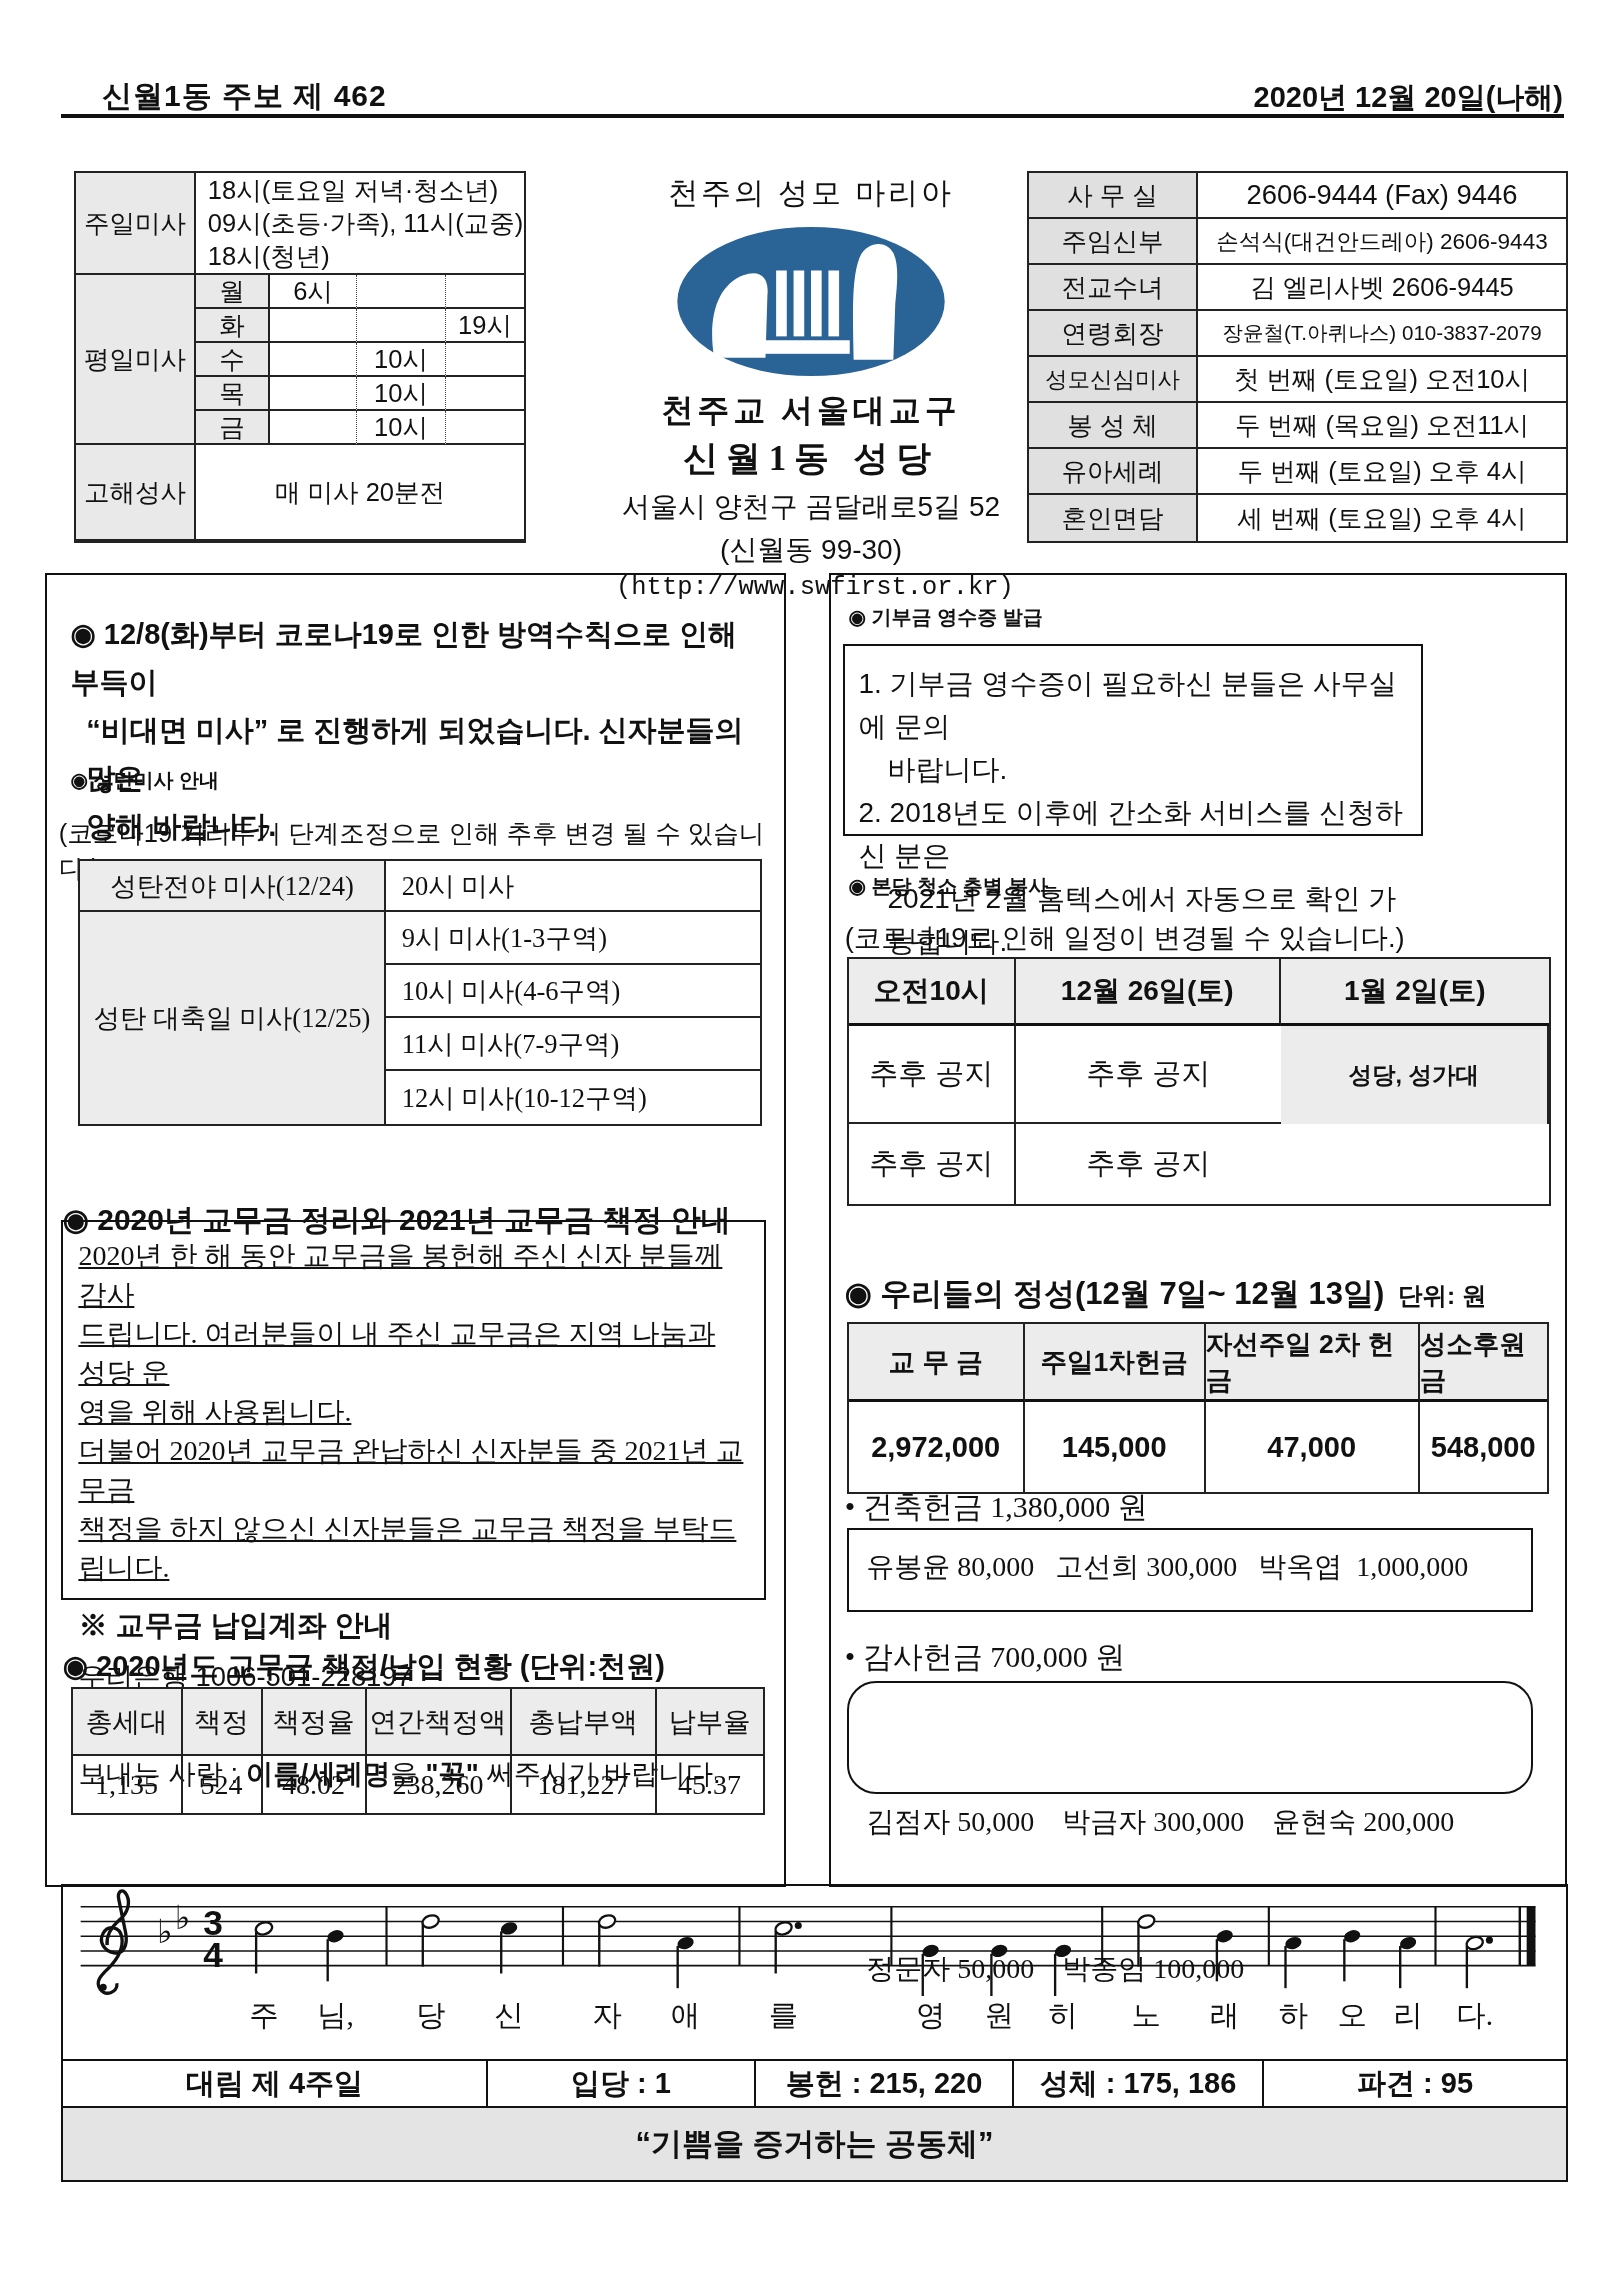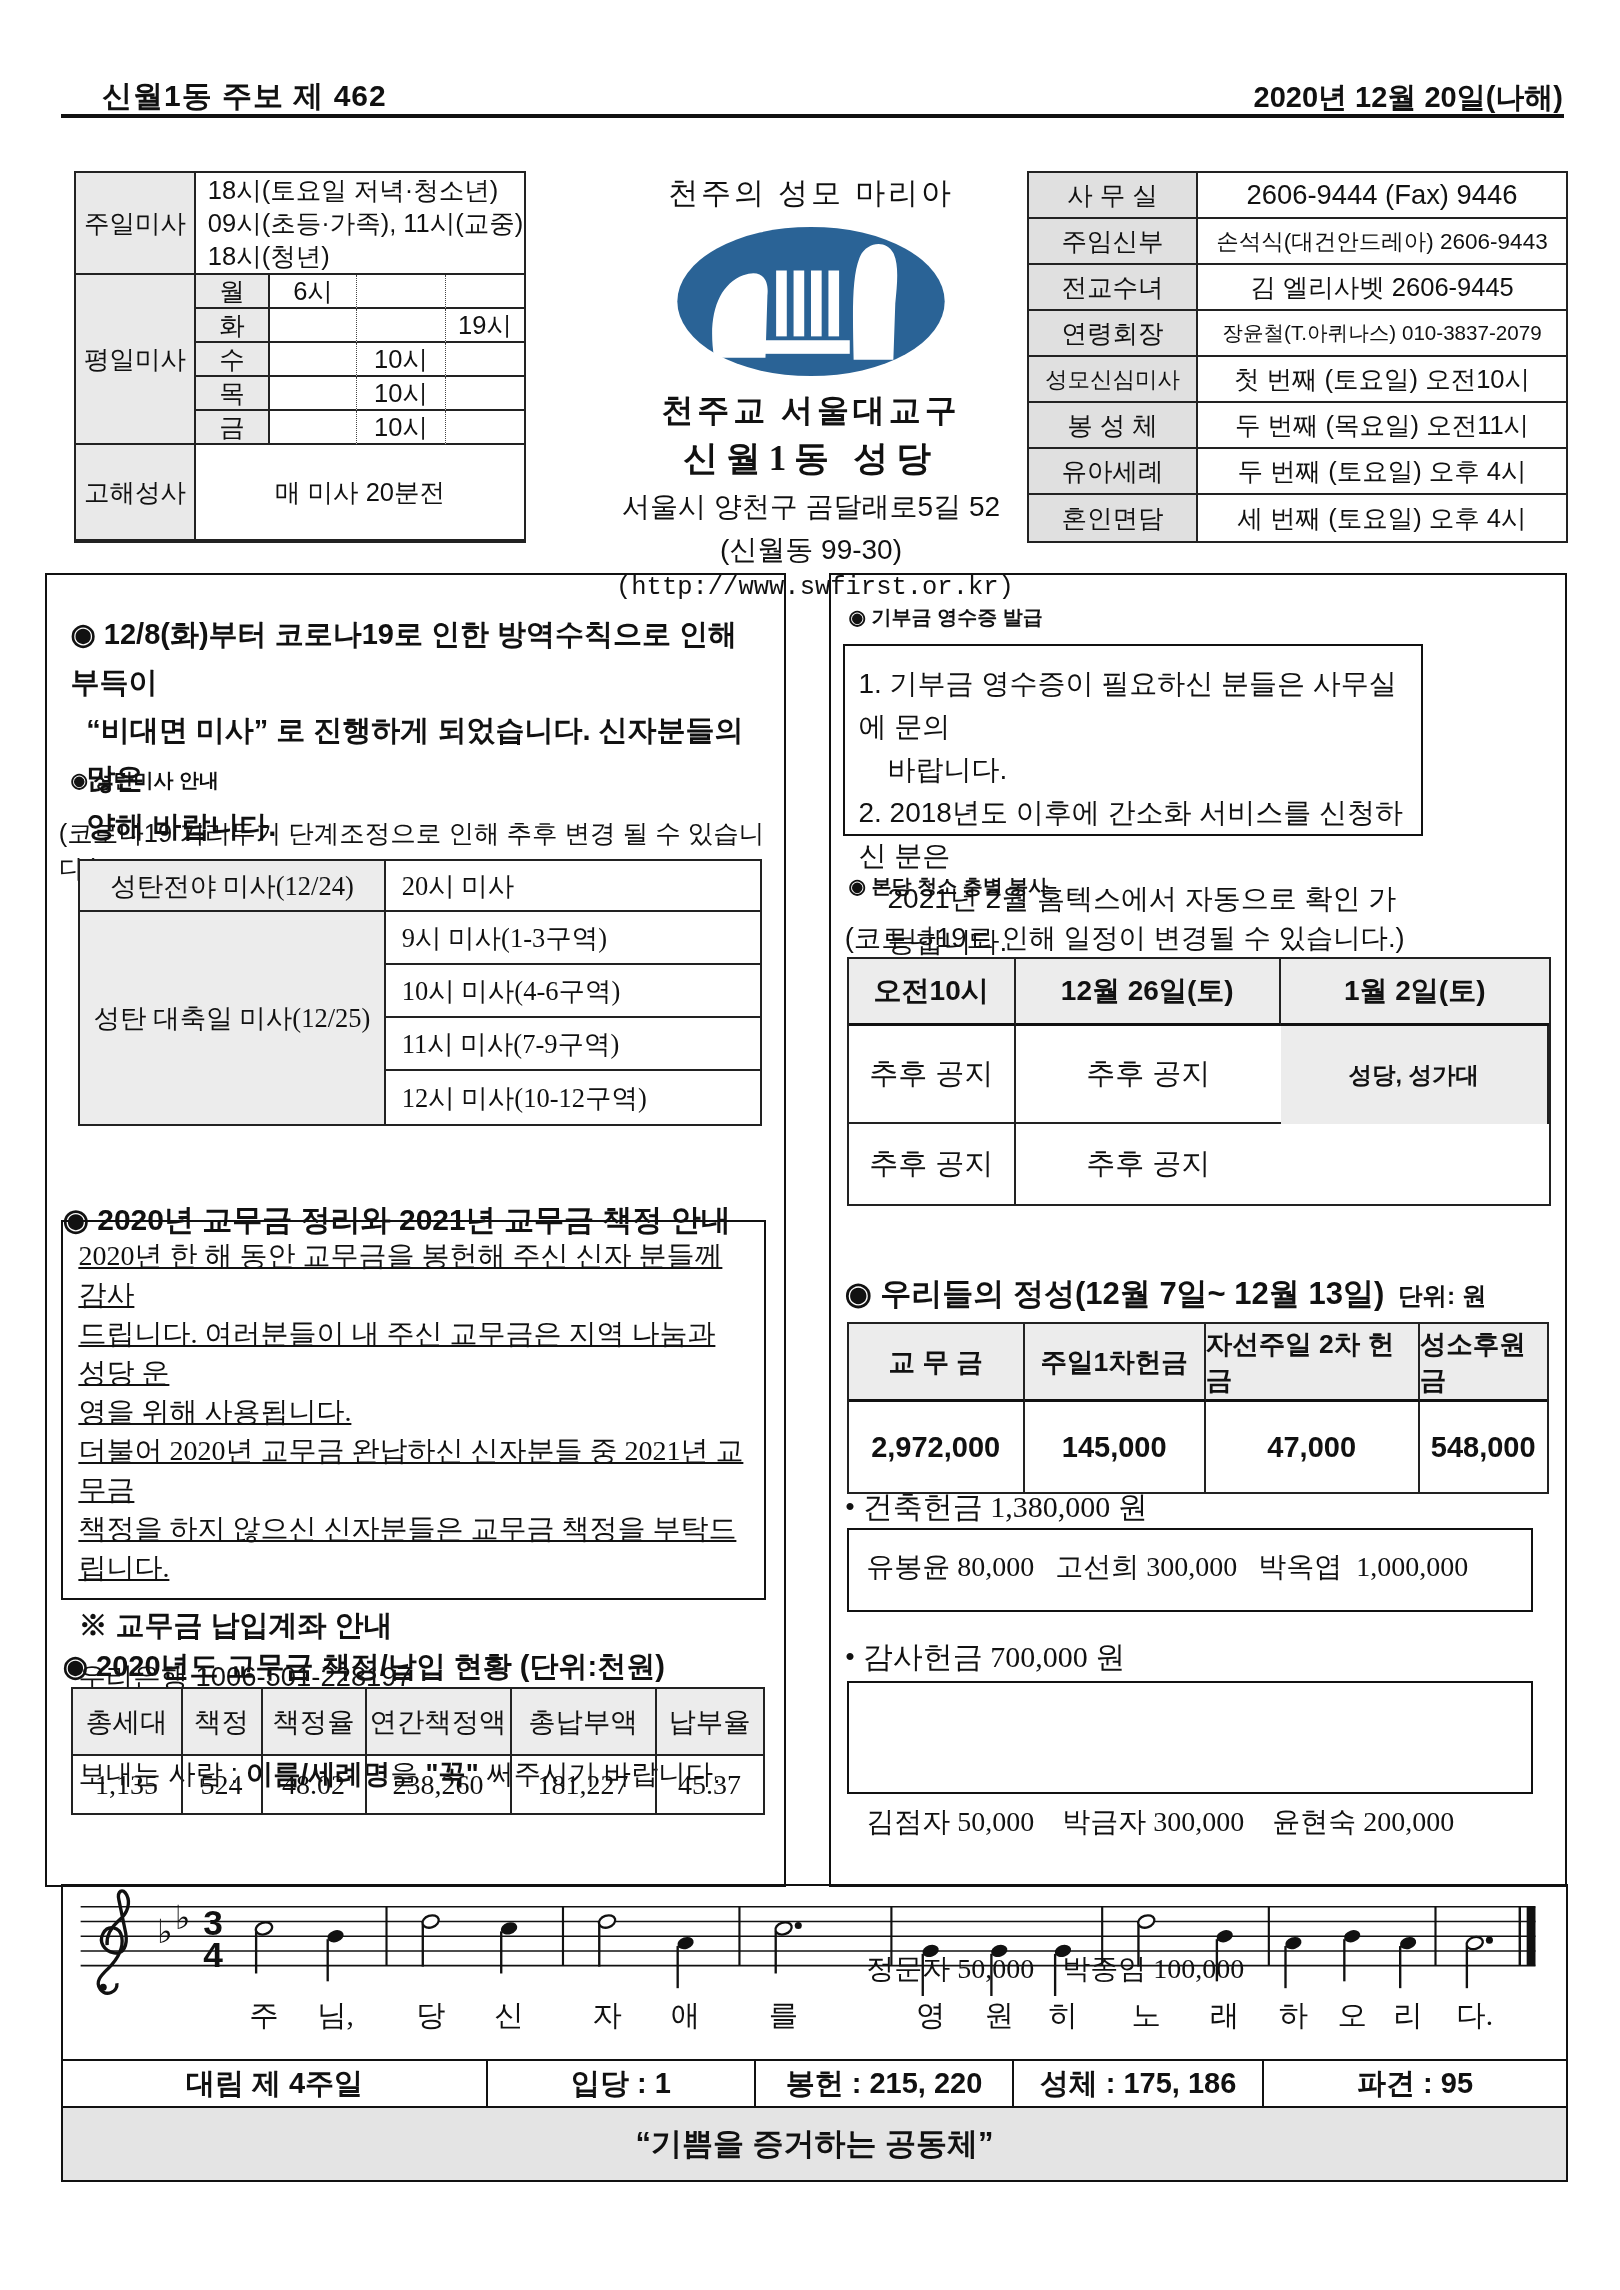--- a/index.html
+++ b/index.html
@@ -81,21 +81,21 @@
   .ct-v{font-size:29px;}
   .offer-title-unit{font-size:24.5px;font-weight:bold;margin-left:13.7px;}
   .offering-table{left:15.7px;top:747px;display:grid;border:2px solid #222;
      grid-template-columns:176px 181px 214px 127px;grid-template-rows:78px 90px;}
   .offering-table .cell{border-right:2px solid #222;}
   .ot-h{background:#ececec;font-weight:bold;font-size:26.5px;border-bottom:3.9px solid #111;}
   .ot-v{font-weight:bold;font-size:29px;}
   .bullet-line{font-family:"Liberation Serif",serif;font-size:30px;}
   .names-box{border:2px solid #111;font-family:"Liberation Serif",serif;font-size:28px;white-space:pre;}
   .building-box{left:15.7px;top:953px;width:647px;height:45px;padding:17.6px 17.6px;}
-  .thanks-box{left:15.7px;top:1106px;width:647px;height:78px;padding:15.7px 17.6px;line-height:49px;}
+  .thanks-box{left:15.7px;top:1106px;width:647px;height:78px;padding:15.7px 17.6px;line-height:49px;border-radius:29px;}
   
   .music-box{left:61px;top:1884px;width:1503px;height:294px;border:2.9px solid #111;}
   .hymn-row{position:absolute;left:0;top:173px;width:100%;height:47px;
      border-top:2.9px solid #111;display:flex;box-sizing:border-box;}
   .hymn-cell{display:flex;align-items:center;justify-content:center;
      font-weight:bold;font-size:29px;border-right:2.5px solid #111;box-sizing:border-box;}
   .hc1{width:425px;}.hc2{width:268px;}.hc3{width:258px;}.hc4{width:250px;}
   .hc5{flex:1;border-right:none;}
   .banner{position:absolute;left:0;top:220px;width:100%;height:74px;background:#e4e4e4;
      border-top:2.9px solid #111;display:flex;align-items:center;justify-content:center;

